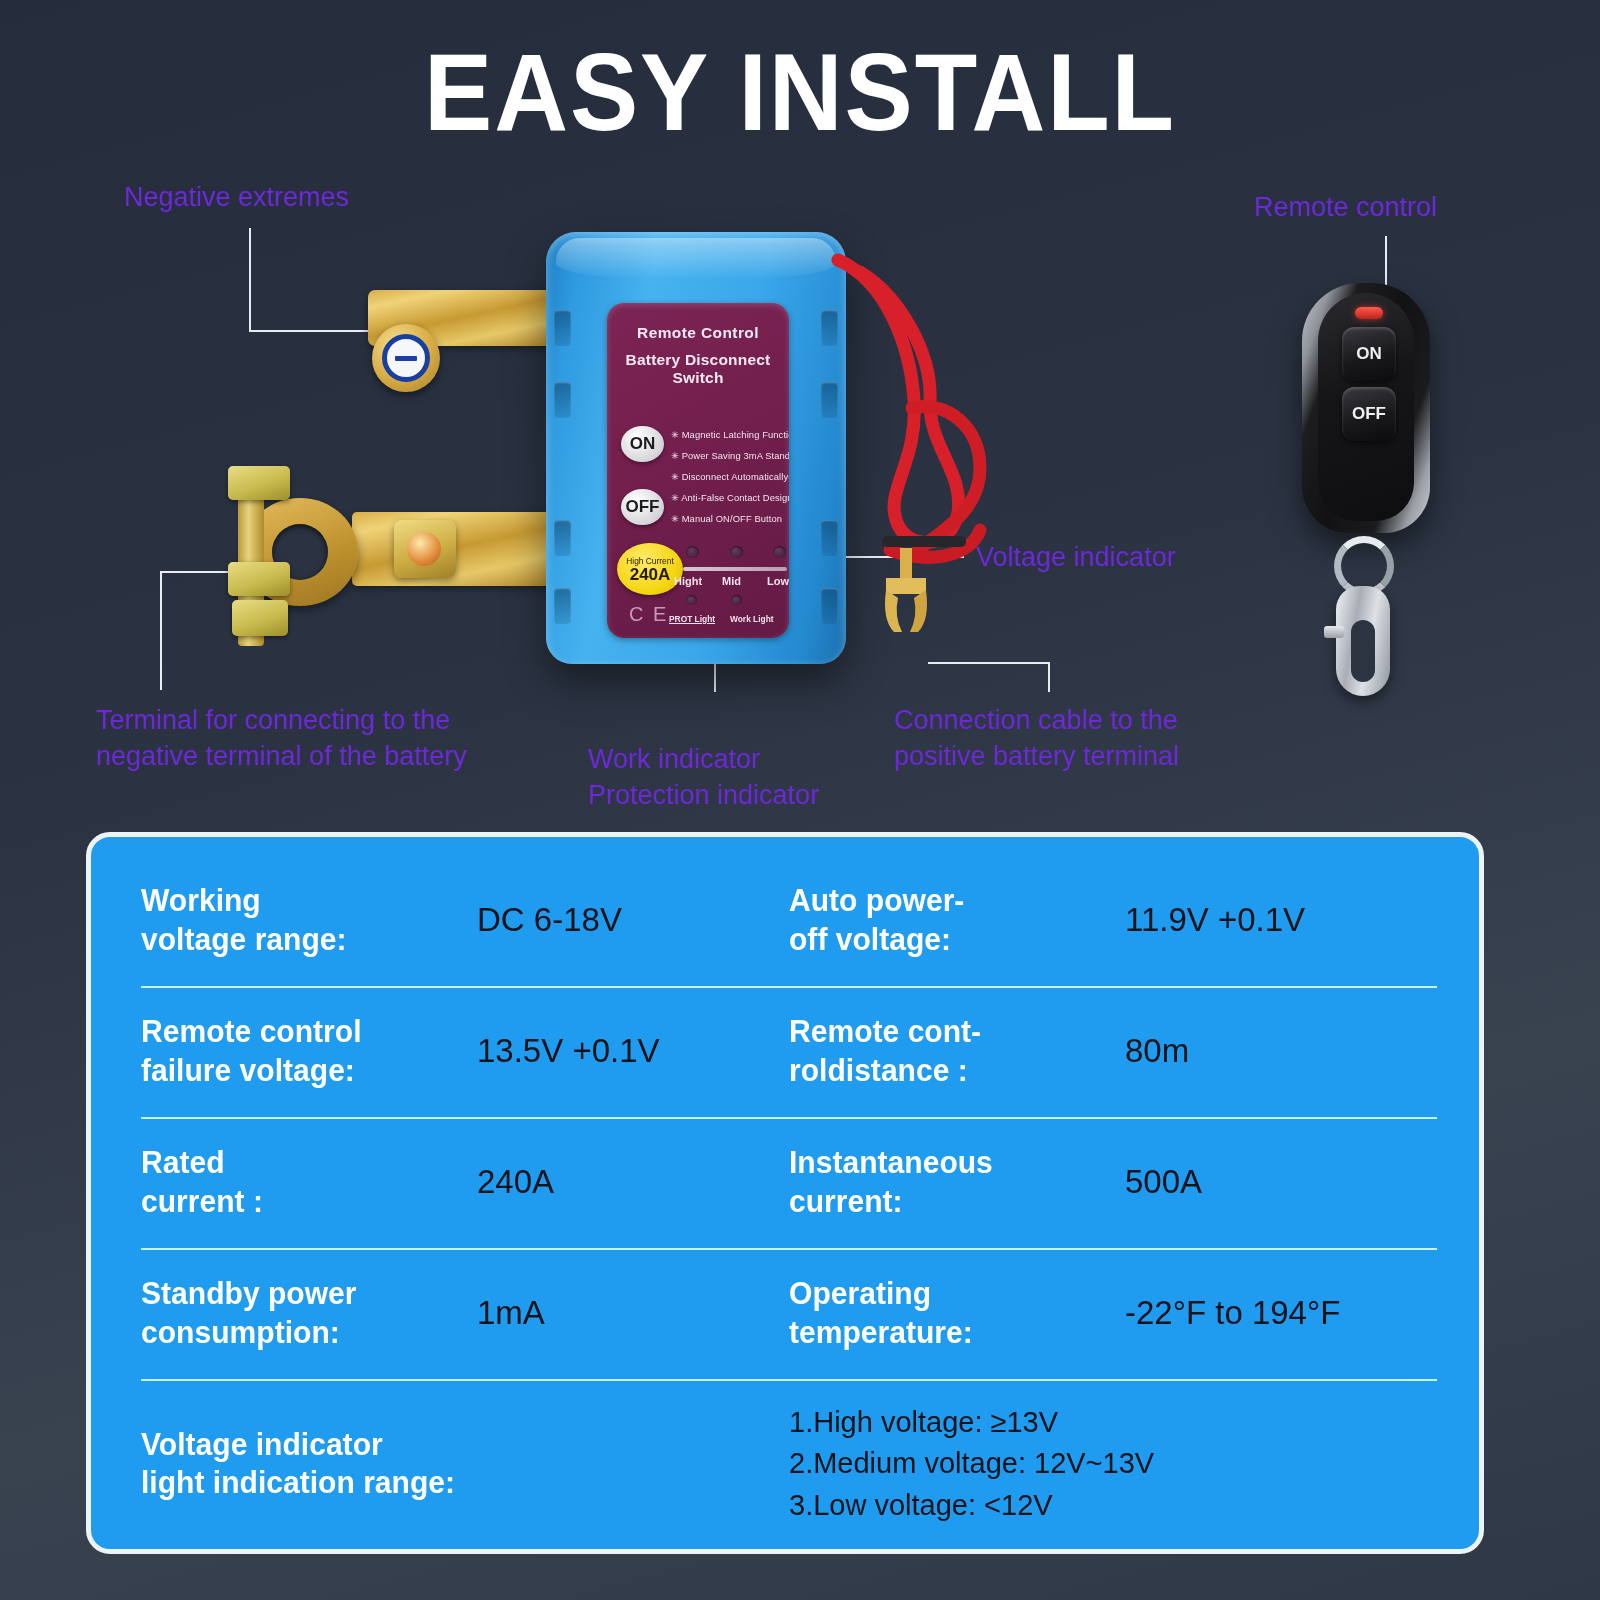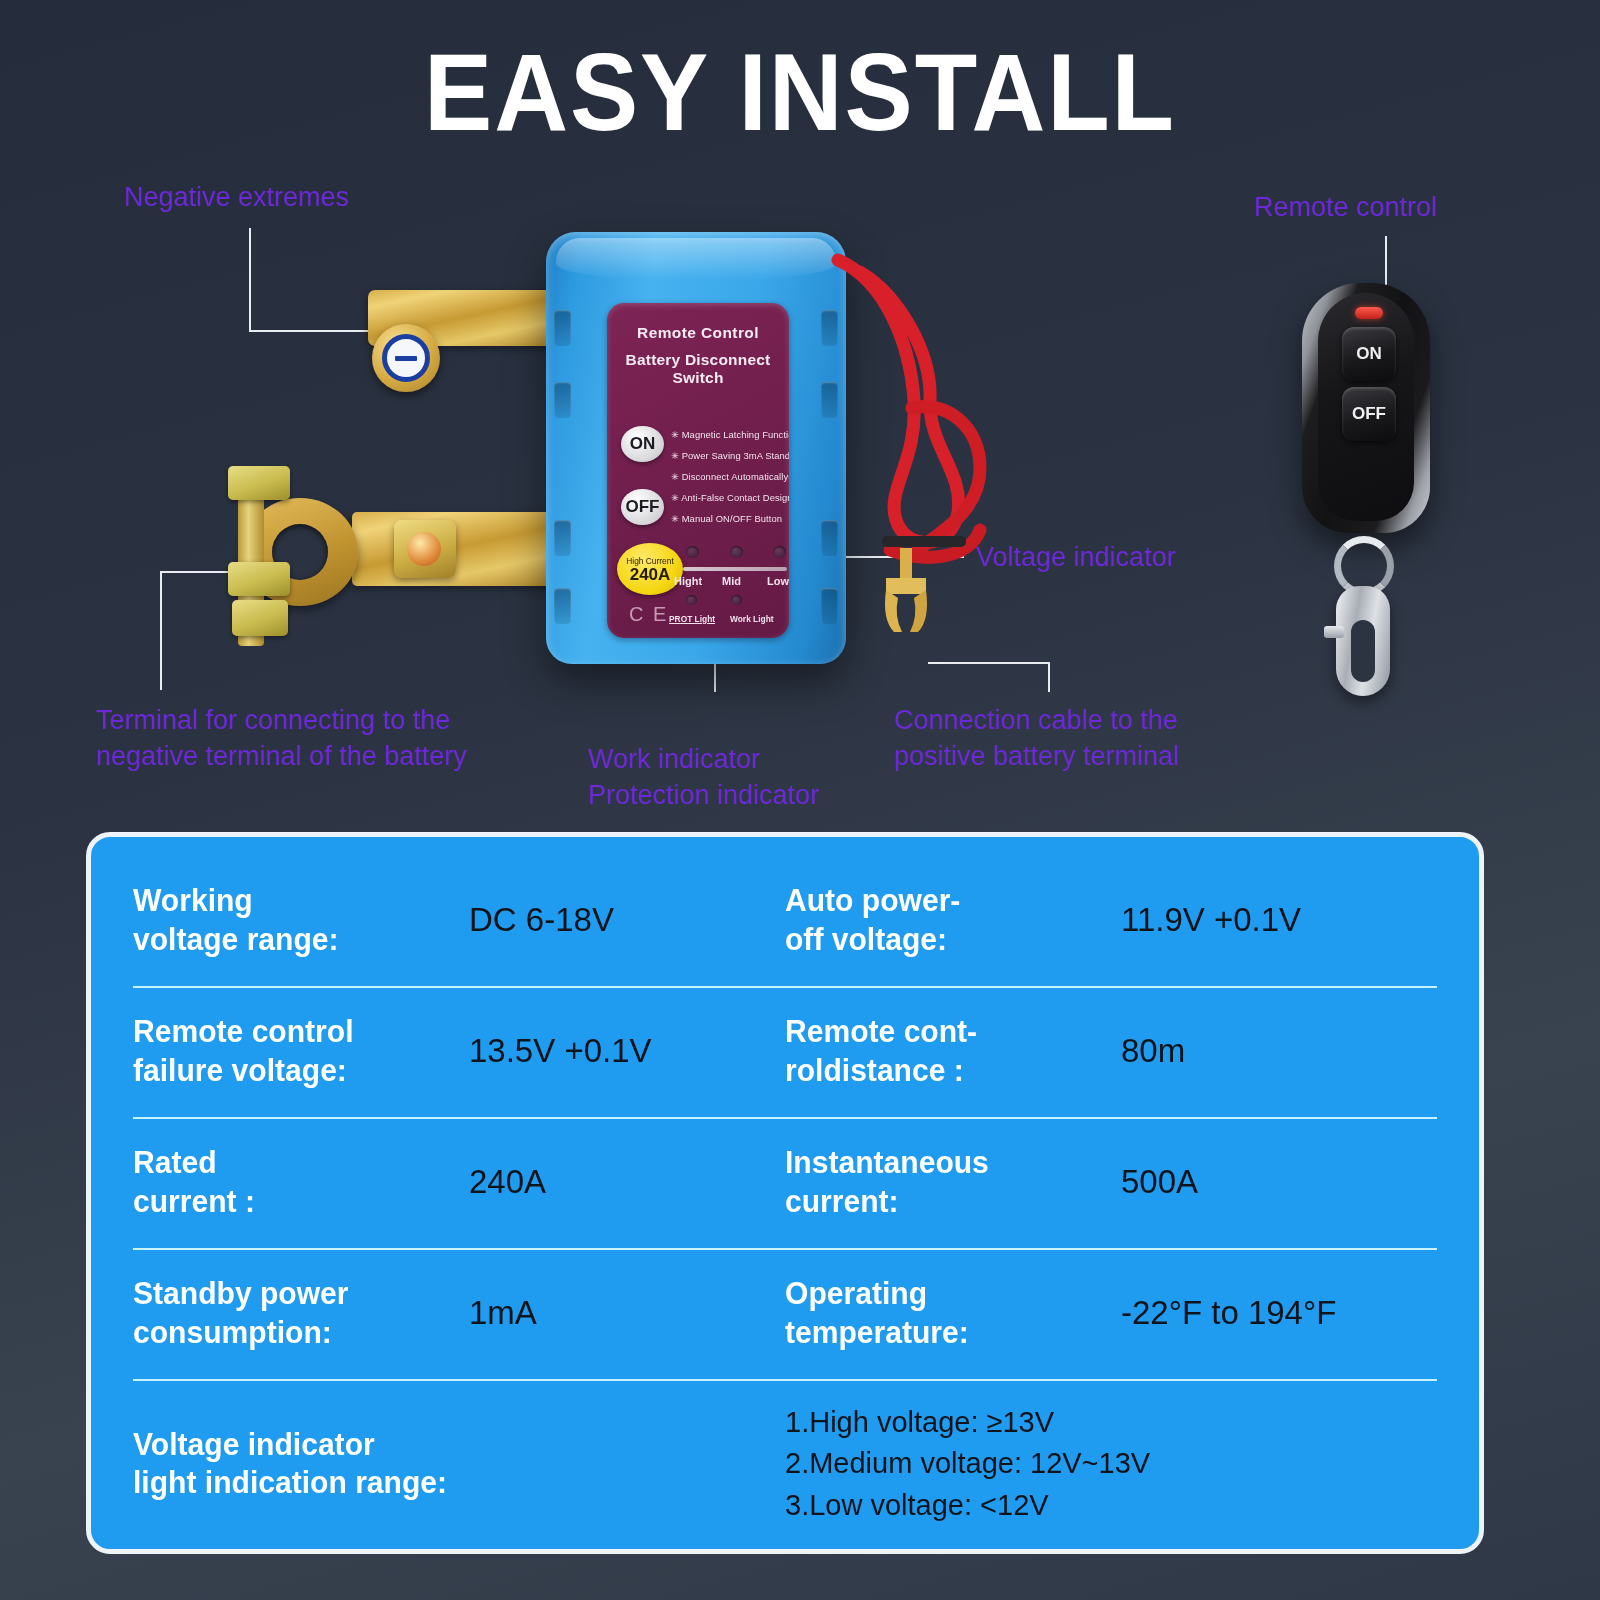--- a/index.html
+++ b/index.html
@@ -172,21 +172,21 @@
   }
   .clip .tab{ position:absolute; left:-12px; top:40px; width:20px; height:12px; border-radius:3px;
               background:linear-gradient(180deg,#e6e9ed,#9ba0a8); }
 
   
   .spec{
     position:absolute; left:86px; top:832px; width:1398px; height:722px;
     background:#1f9cf0; border:5px solid #eef3f8; border-radius:24px;
     padding:18px 42px 10px 42px;
   }
-  .srow{ display:flex; position:relative; }
+  .srow{ display:flex; position:relative;margin-left:8px; }
   .srow + .srow::before{
     content:""; position:absolute; left:0; right:0; top:0; height:2px; background:#c9f2ff;
   }
   .cell{ display:flex; align-items:center; flex:1 1 50%; min-width:0; }
   .cell .k{
     color:#ffffff; font-weight:bold; font-size:31px; line-height:1.24;
     white-space:pre-line; flex:0 0 330px; transform:scaleX(.97); transform-origin:left center;
   }
   .cell .v{
     color:#10131a; font-size:33px; line-height:1.24; white-space:pre-line; padding-left:6px;

